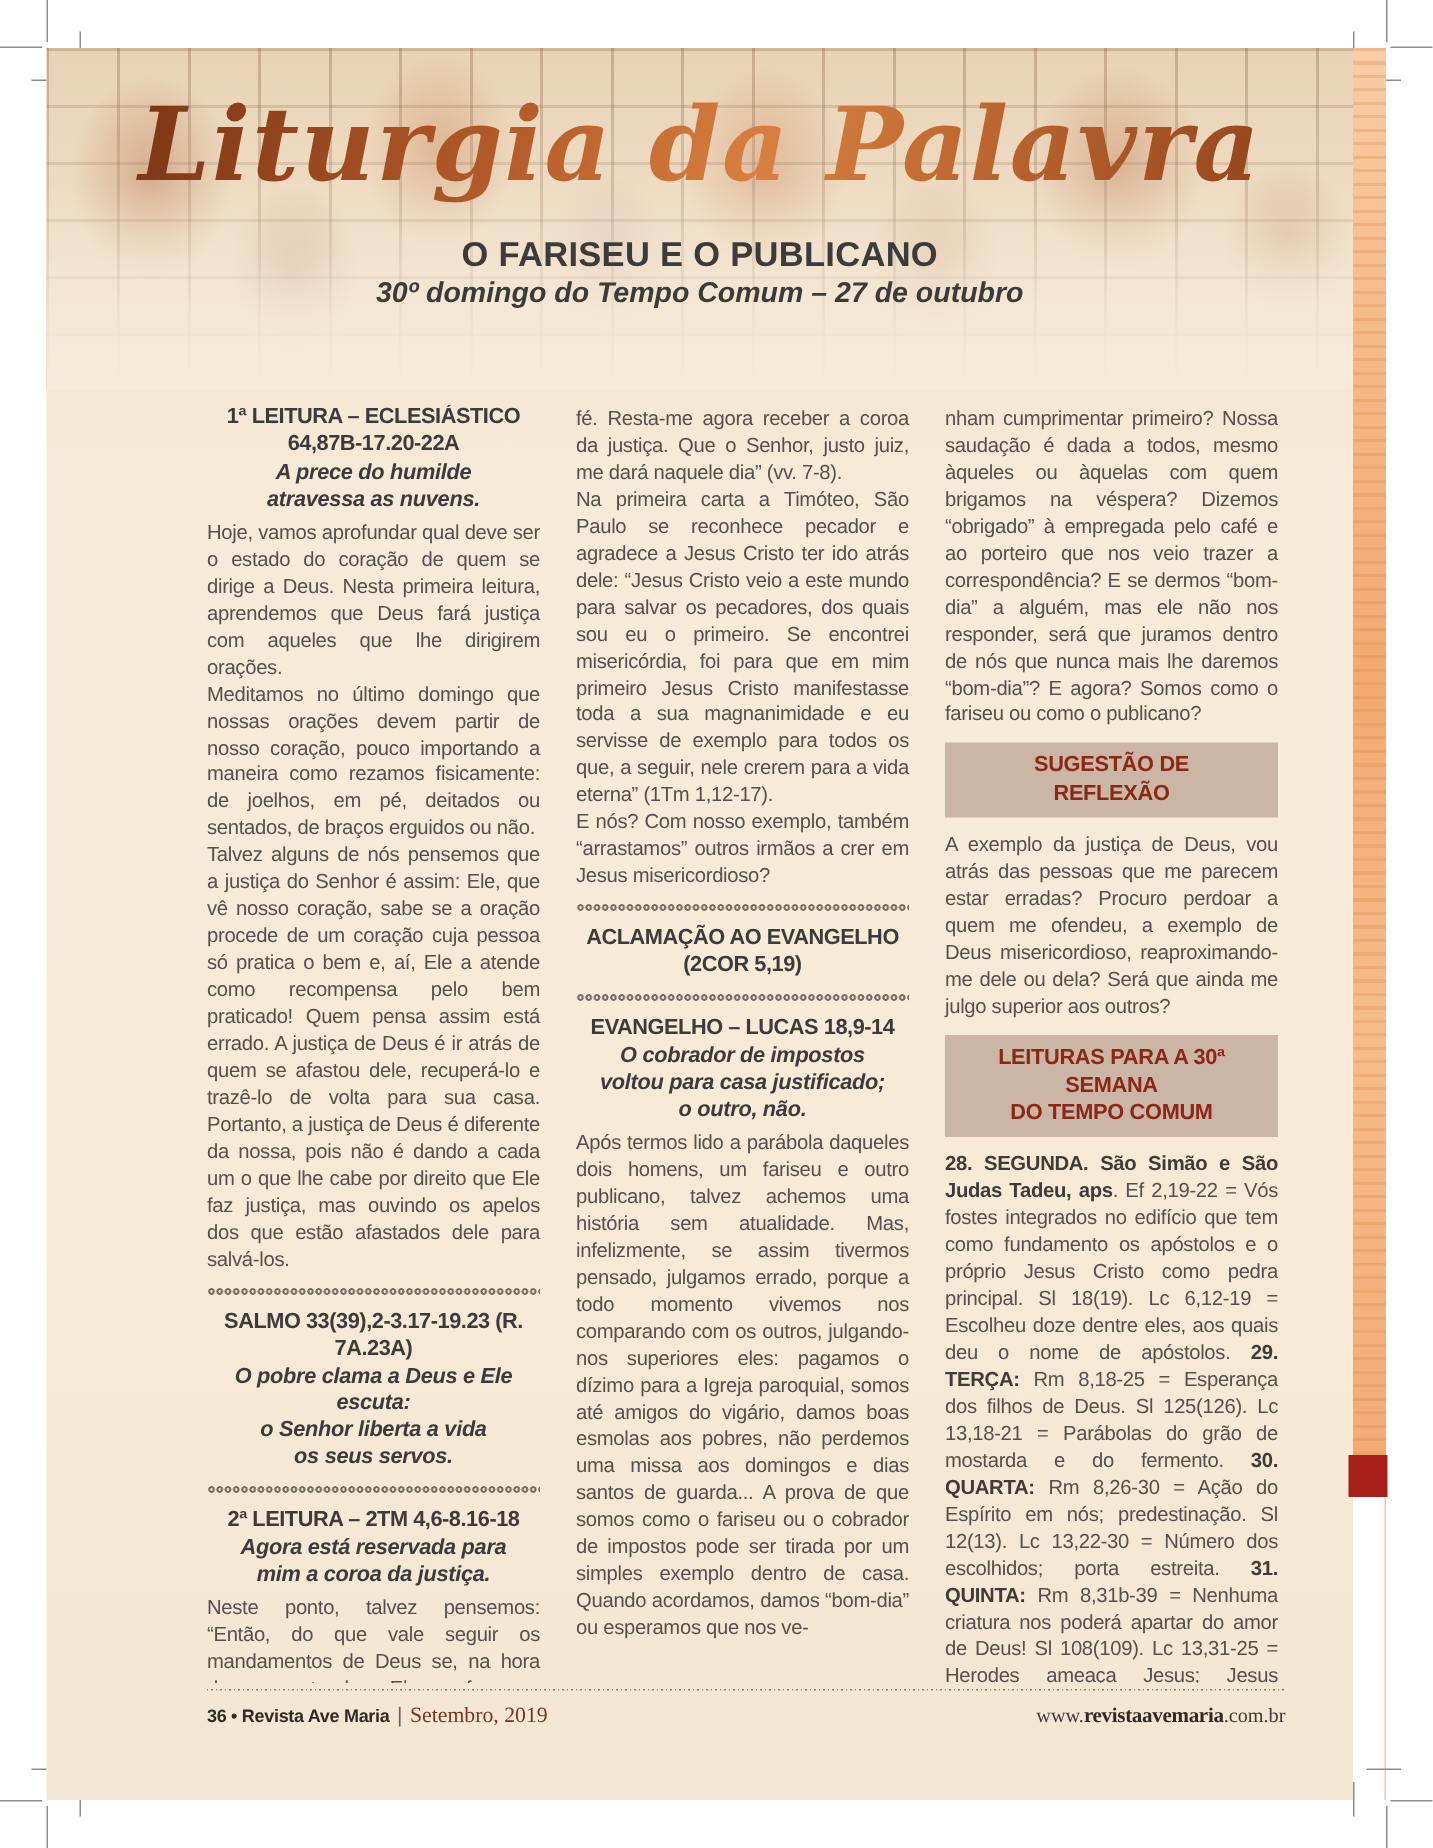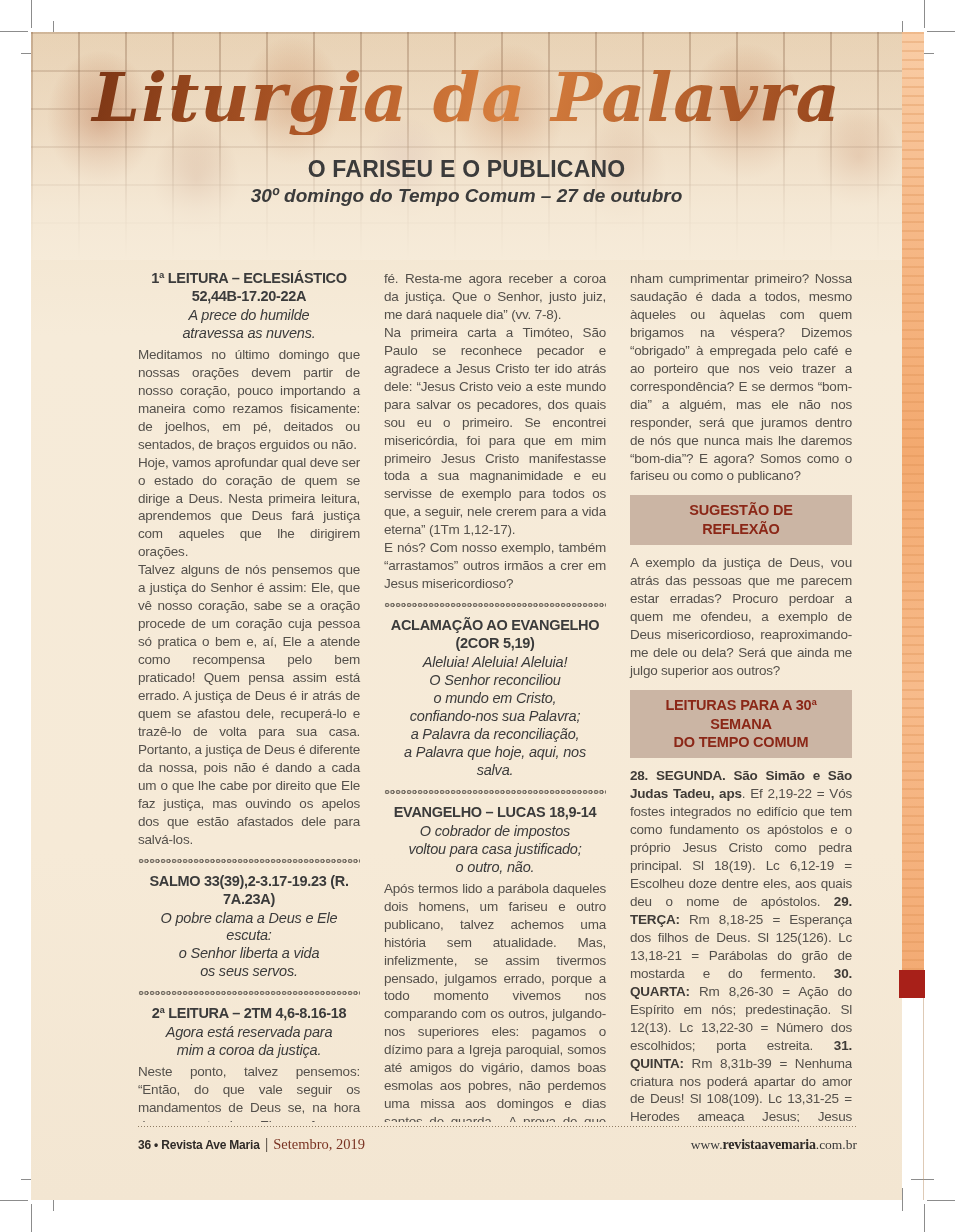--- a/index.html
+++ b/index.html
@@ -80,21 +80,21 @@
   .col{flex:0 0 222px;width:222px;font-size:13.5px;line-height:1.33;
        color:var(--body,#54504b);letter-spacing:-.2px;}
   .col > :first-child{margin-top:0 !important;}
   .para{margin:0;text-align:justify;}
   .para b{color:#3f3b37;}
   .heading{
     font-weight:bold;text-align:center;white-space:pre-line;color:var(--heading,#3b3b3b);
     font-size:14.5px;line-height:1.24;margin:9px 0 1px;letter-spacing:-.3px;
   }
   .subtitle{
-    font-weight:normal;font-style:italic;text-align:center;white-space:pre-line;
+    font-weight:bold;font-style:italic;text-align:center;white-space:pre-line;
     color:var(--heading,#3b3b3b);font-size:14.5px;line-height:1.24;margin:0 0 3px;letter-spacing:-.2px;
   }
   .box{
     background:var(--box_bg,#cbb5a4);color:var(--box_text,#8b2717);
     font-weight:bold;text-align:center;white-space:pre-line;
     font-size:14.5px;line-height:1.3;padding:6px 20px;margin:10px 0 9px;letter-spacing:-.2px;
   }
   .divider{
     height:6px;margin:9px 0 8px;
     background-image:radial-gradient(circle at 3px 3px, transparent .7px, #716a60 1px, #716a60 2px, transparent 2.4px);
@@ -144,50 +144,44 @@
   <div class="page">
     <div class="glass"></div>
 
     <div class="script-title">Liturgia da Palavra</div>
     <div class="article-title">O FARISEU E O PUBLICANO</div>
     <div class="article-subtitle">30º domingo do Tempo Comum – 27 de outubro</div>
 
     <div class="columns" id="columns">
         <div class="col">
           <div class="heading">1ª LEITURA – ECLESIÁSTICO
-52,44B-17.20-22A</div>
+64,87B-17.20-22A</div>
           <div class="subtitle">A prece do humilde
 atravessa as nuvens.</div>
+          <p class="para">Hoje, vamos aprofundar qual deve ser o estado do coração de quem se dirige a Deus. Nesta primeira leitura, aprendemos que Deus fará justiça com aqueles que lhe dirigirem orações.</p>
           <p class="para">Meditamos no último domingo que nossas orações devem partir de nosso coração, pouco importando a maneira como rezamos fisicamente: de joelhos, em pé, deitados ou sentados, de braços erguidos ou não.</p>
-          <p class="para">Hoje, vamos aprofundar qual deve ser o estado do coração de quem se dirige a Deus. Nesta primeira leitura, aprendemos que Deus fará justiça com aqueles que lhe dirigirem orações.</p>
           <p class="para">Talvez alguns de nós pensemos que a justiça do Senhor é assim: Ele, que vê nosso coração, sabe se a oração procede de um coração cuja pessoa só pratica o bem e, aí, Ele a atende como recompensa pelo bem praticado! Quem pensa assim está errado. A justiça de Deus é ir atrás de quem se afastou dele, recuperá-lo e trazê-lo de volta para sua casa. Portanto, a justiça de Deus é diferente da nossa, pois não é dando a cada um o que lhe cabe por direito que Ele faz justiça, mas ouvindo os apelos dos que estão afastados dele para salvá-los.</p>
           <div class="divider"></div>
           <div class="heading">SALMO 33(39),2-3.17-19.23 (R. 7A.23A)</div>
           <div class="subtitle">O pobre clama a Deus e Ele escuta:
 o Senhor liberta a vida
 os seus servos.</div>
           <div class="divider"></div>
           <div class="heading">2ª LEITURA – 2TM 4,6-8.16-18</div>
           <div class="subtitle">Agora está reservada para
 mim a coroa da justiça.</div>
           <p class="para">Neste ponto, talvez pensemos: “Então, do que vale seguir os mandamentos de Deus se, na hora de nos atender, Ele prefere os pecadores?!”. Por um simples motivo: nós todos somos pecadores! (cf. Rm 3,21,26).</p>
         </div>
         <div class="col">
           <p class="para">fé. Resta-me agora receber a coroa da justiça. Que o Senhor, justo juiz, me dará naquele dia” (vv. 7-8).</p>
           <p class="para">Na primeira carta a Timóteo, São Paulo se reconhece pecador e agradece a Jesus Cristo ter ido atrás dele: “Jesus Cristo veio a este mundo para salvar os pecadores, dos quais sou eu o primeiro. Se encontrei misericórdia, foi para que em mim primeiro Jesus Cristo manifestasse toda a sua magnanimidade e eu servisse de exemplo para todos os que, a seguir, nele crerem para a vida eterna” (1Tm 1,12-17).</p>
           <p class="para">E nós? Com nosso exemplo, também “arrastamos” outros irmãos a crer em Jesus misericordioso?</p>
           <div class="divider"></div>
           <div class="heading">ACLAMAÇÃO AO EVANGELHO
 (2COR 5,19)</div>
-          <div class="subtitle">Aleluia! Aleluia! Aleluia!
-O Senhor reconciliou
-o mundo em Cristo,
-confiando-nos sua Palavra;
-a Palavra da reconciliação,
-a Palavra que hoje, aqui, nos salva.</div>
           <div class="divider"></div>
           <div class="heading">EVANGELHO – LUCAS 18,9-14</div>
           <div class="subtitle">O cobrador de impostos
 voltou para casa justificado;
 o outro, não.</div>
           <p class="para">Após termos lido a parábola daqueles dois homens, um fariseu e outro publicano, talvez achemos uma história sem atualidade. Mas, infelizmente, se assim tivermos pensado, julgamos errado, porque a todo momento vivemos nos comparando com os outros, julgando-nos superiores eles: pagamos o dízimo para a Igreja paroquial, somos até amigos do vigário, damos boas esmolas aos pobres, não perdemos uma missa aos domingos e dias santos de guarda... A prova de que somos como o fariseu ou o cobrador de impostos pode ser tirada por um simples exemplo dentro de casa. Quando acordamos, damos “bom-dia” ou esperamos que nos ve-</p>
         </div>
         <div class="col">
           <p class="para">nham cumprimentar primeiro? Nossa saudação é dada a todos, mesmo àqueles ou àquelas com quem brigamos na véspera? Dizemos “obrigado” à empregada pelo café e ao porteiro que nos veio trazer a correspondência? E se dermos “bom-dia” a alguém, mas ele não nos responder, será que juramos dentro de nós que nunca mais lhe daremos “bom-dia”? E agora? Somos como o fariseu ou como o publicano?</p>
           <div class="box">SUGESTÃO DE REFLEXÃO</div>

